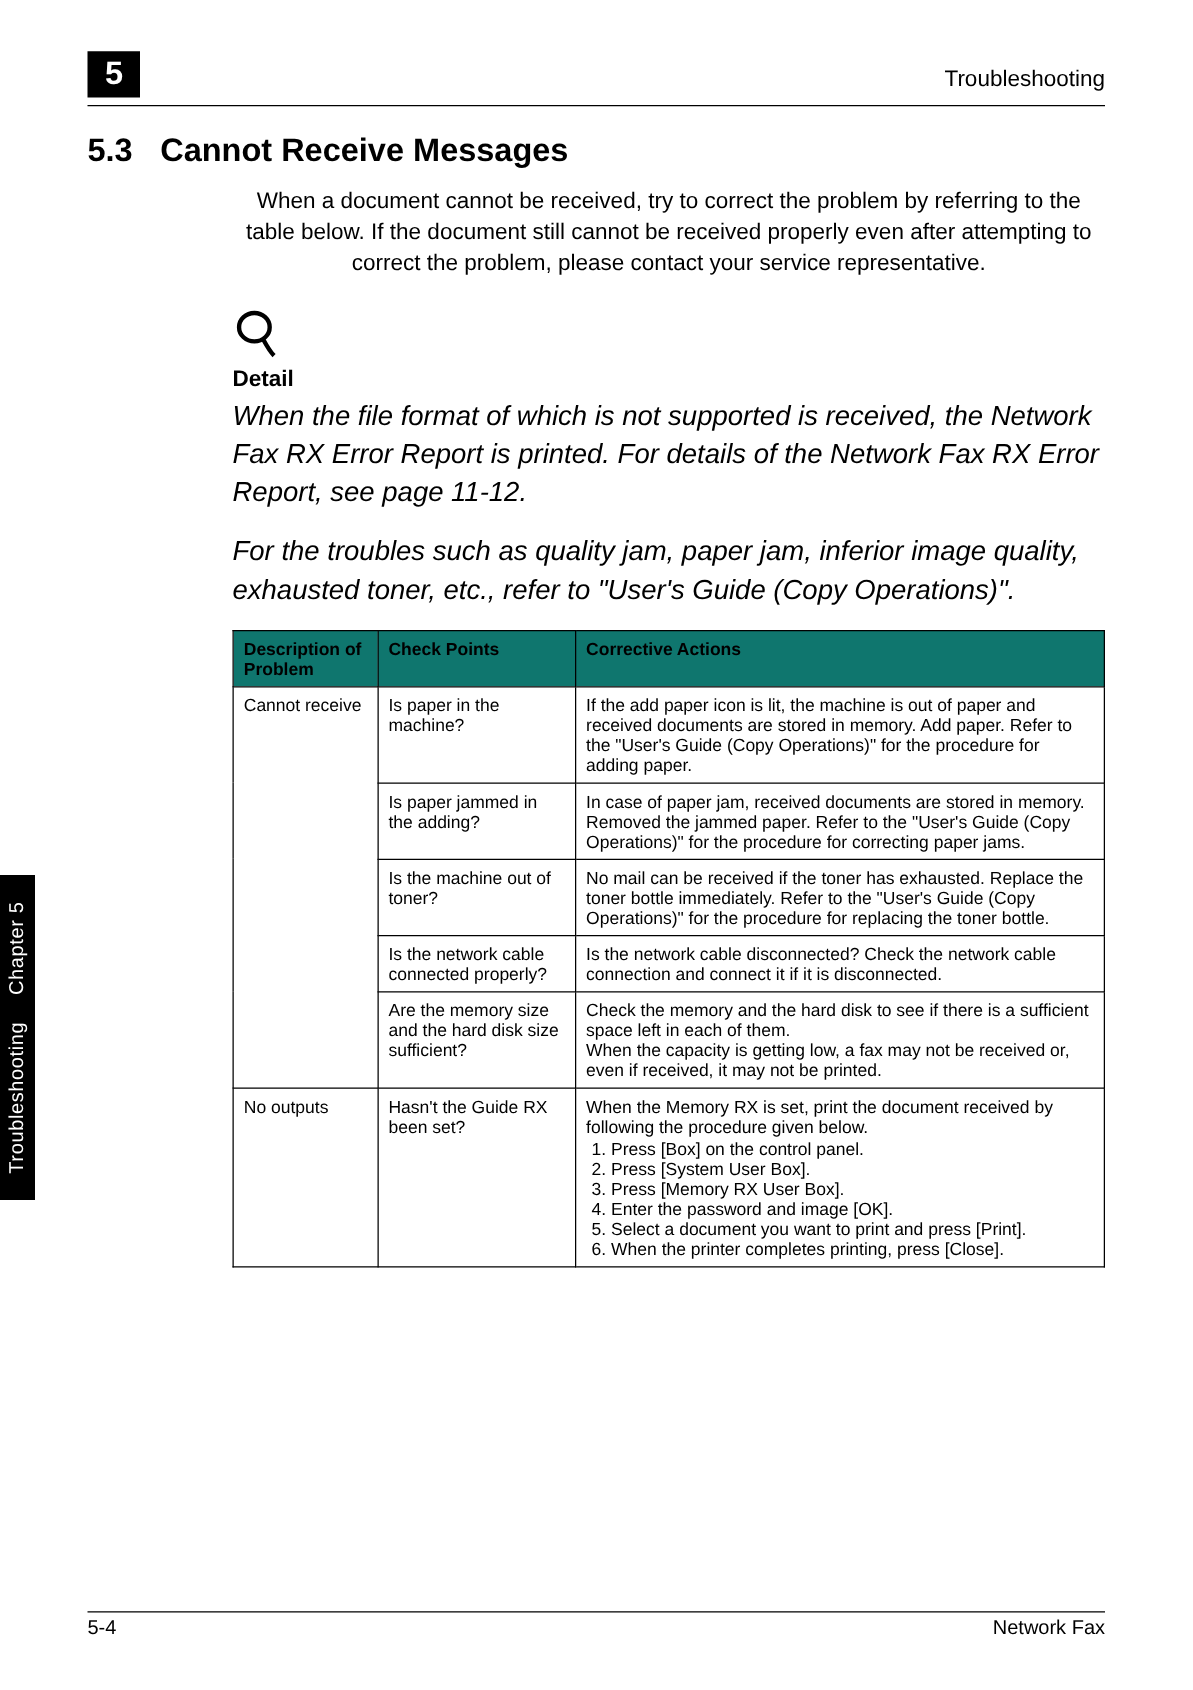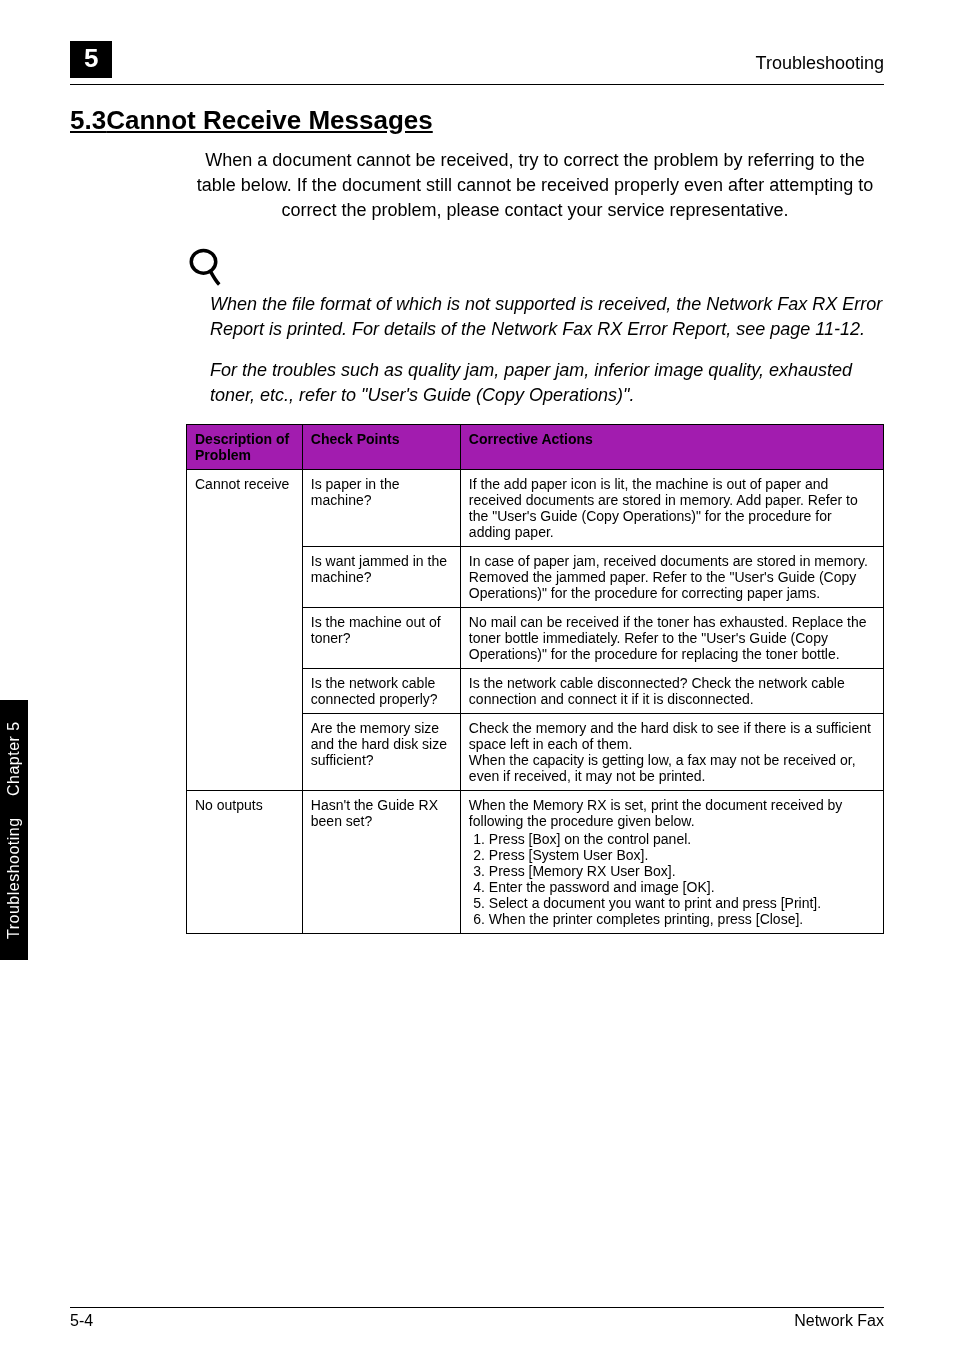--- a/index.html
+++ b/index.html
@@ -36,22 +36,22 @@
     font-size: 18px;
     padding-bottom: 4px;
   }
   .hr-top {
     border: none;
     border-top: 1.5px solid #000;
     margin: 0 0 20px 0;
   }
   .section-row {
     display: flex;
+    gap: 22px;
     margin-bottom: 12px;
-    text-decoration: underline;
   }
   .section-num {
     font-size: 26px;
     font-weight: bold;
   }
   .section-title {
     font-size: 26px;
     font-weight: bold;
   }
   .body-text {
@@ -64,24 +64,23 @@
   .detail-block {
     margin-left: 116px;
   }
   .detail-heading {
     font-size: 18px;
     font-weight: bold;
     margin-bottom: 4px;
   }
   .detail-italic {
     font-style: italic;
-    font-size: 18px;
+    font-size: 22px;
     line-height: 1.4;
     margin-bottom: 16px;
-    margin-left: 24px;
   }
   .big-glyph {
     margin-left: 116px;
     font-size: 48px;
     line-height: 1;
     margin-bottom: -4px;
   }
   .big-glyph svg {
     width: 42px;
     height: 42px;
@@ -94,21 +93,21 @@
     font-size: 14px;
   }
   table.troubleshoot th,
   table.troubleshoot td {
     border: 1px solid #000;
     padding: 6px 8px;
     vertical-align: top;
     text-align: left;
   }
   table.troubleshoot thead th {
-    background: #a21caf;
+    background: #0f766e;
     font-weight: bold;
   }
   .ol-list {
     margin: 2px 0 0 0;
     padding-left: 20px;
   }
   .side-tab {
     position: absolute;
     left: 0;
     top: 700px;
@@ -124,21 +123,21 @@
     display: flex;
     align-items: center;
     justify-content: center;
     gap: 22px;
   }
   .side-tab .chap {
     font-weight: normal;
   }
   .footer {
     position: absolute;
-    bottom: 22px;
+    bottom: 40px;
     left: 70px;
     right: 70px;
   }
   .footer-line {
     border: none;
     border-top: 1.5px solid #000;
     margin-bottom: 4px;
   }
   .footer-row {
     display: flex;
@@ -165,40 +164,41 @@
   <div class="body-text">When a document cannot be received, try to correct the problem by referring to the table below. If the document still cannot be received properly even after attempting to correct the problem, please contact your service representative.</div>
 
   <div class="big-glyph">
     <svg viewBox="0 0 48 48" fill="none" stroke="#000" stroke-width="4">
       <ellipse cx="20" cy="18" rx="14" ry="13"></ellipse>
       <path d="M28 29 Q34 40 38 44"></path>
     </svg>
   </div>
 
   <div class="detail-block">
+    <div class="detail-heading">Detail</div>
     <div class="detail-italic">When the file format of which is not supported is received, the Network Fax RX Error Report is printed. For details of the Network Fax RX Error Report, see page 11-12.</div>
     <div class="detail-italic">For the troubles such as quality jam, paper jam, inferior image quality, exhausted toner, etc., refer to "User's Guide (Copy Operations)".</div>
   </div>
 
   <table class="troubleshoot">
     <thead>
       <tr>
         <th>Description of Problem</th>
         <th>Check Points</th>
         <th>Corrective Actions</th>
       </tr>
     </thead>
     <tbody>
       <tr>
         <td rowspan="5">Cannot receive</td>
         <td>Is paper in the machine?</td>
         <td>If the add paper icon is lit, the machine is out of paper and received documents are stored in memory. Add paper. Refer to the "User's Guide (Copy Operations)" for the procedure for adding paper.</td>
       </tr>
       <tr>
-        <td>Is want jammed in the machine?</td>
+        <td>Is paper jammed in the adding?</td>
         <td>In case of paper jam, received documents are stored in memory. Removed the jammed paper. Refer to the "User's Guide (Copy Operations)" for the procedure for correcting paper jams.</td>
       </tr>
       <tr>
         <td>Is the machine out of toner?</td>
         <td>No mail can be received if the toner has exhausted. Replace the toner bottle immediately. Refer to the "User's Guide (Copy Operations)" for the procedure for replacing the toner bottle.</td>
       </tr>
       <tr>
         <td>Is the network cable connected properly?</td>
         <td>Is the network cable disconnected? Check the network cable connection and connect it if it is disconnected.</td>
       </tr>

